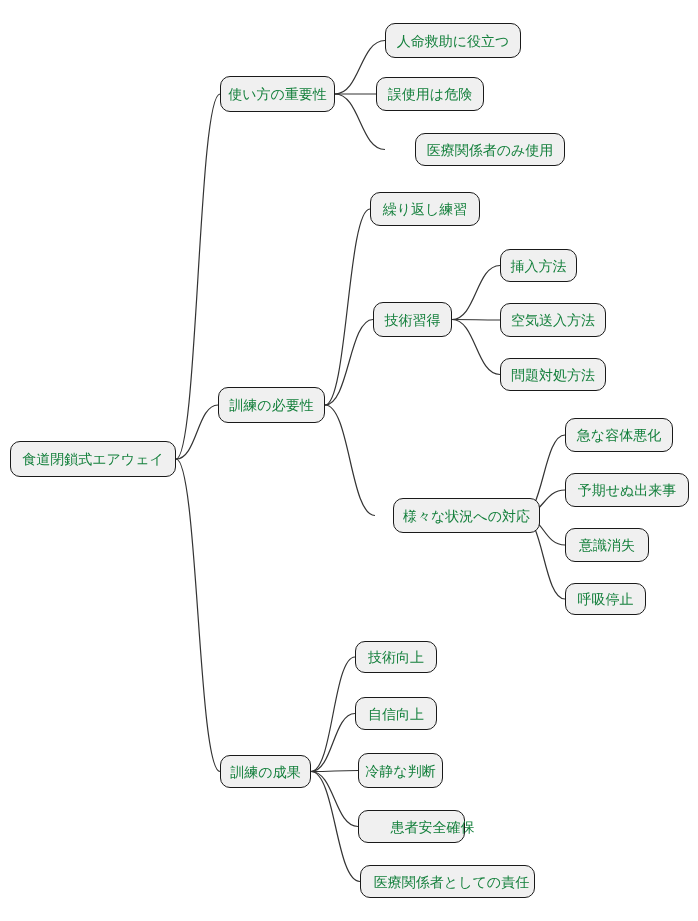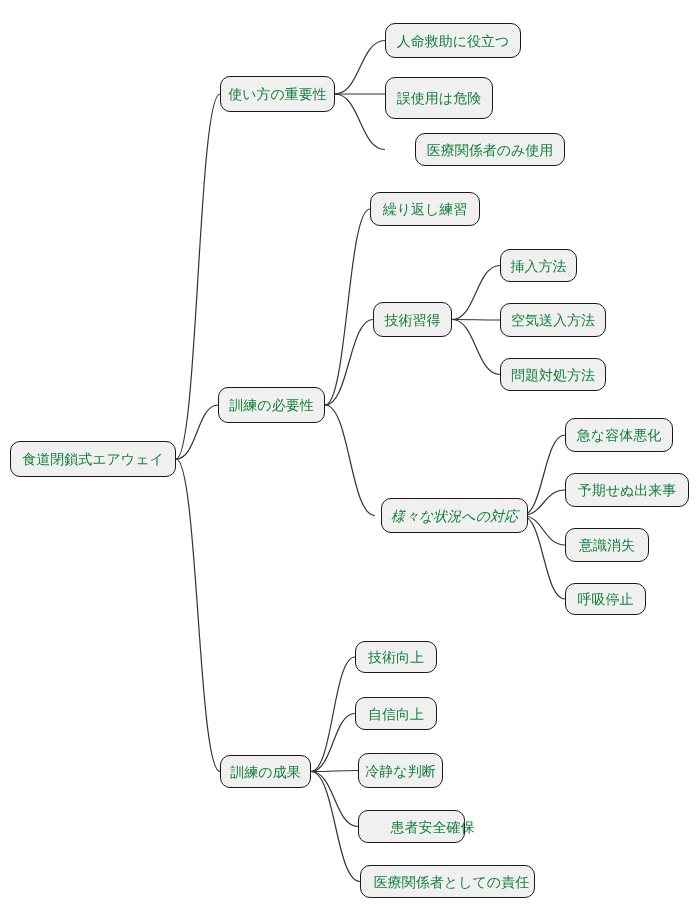--- a/index.html
+++ b/index.html
@@ -75,30 +75,30 @@
     <path d="M311,771.5 C333,771.5 333,713.5 355,713.5"></path>
     <path d="M311,771.5 C334.5,771.5 334.5,770.5 358,770.5"></path>
     <path d="M311,771.5 C334.5,771.5 334.5,826.5 358,826.5"></path>
     <path d="M311,771.5 C335.5,771.5 335.5,881.5 360,881.5"></path>
   </svg>
 
   <div class="node" style="left:10px; top:441px; width:166px; height:36px;">食道閉鎖式エアウェイ</div>
 
   <div class="node" style="left:220px; top:76px; width:115px; height:36px;">使い方の重要性</div>
   <div class="node" style="left:385px; top:23px; width:136px; height:35px;">人命救助に役立つ</div>
-  <div class="node" style="left:385px; top:77px; width:108px; height:42px;">誤使用は危険</div>
+  <div class="node" style="left:376px; top:77px; width:108px; height:34px;">誤使用は危険</div>
   <div class="node" style="left:385px; top:133px; width:150px; height:33px;margin-left:30px;">医療関係者のみ使用</div>
 
   <div class="node" style="left:218px; top:387px; width:107px; height:36px;">訓練の必要性</div>
   <div class="node" style="left:370px; top:192px; width:110px; height:34px;">繰り返し練習</div>
   <div class="node" style="left:373px; top:302px; width:79px; height:35px;">技術習得</div>
   <div class="node" style="left:500px; top:249px; width:77px; height:33px;">挿入方法</div>
   <div class="node" style="left:500px; top:303px; width:106px; height:34px;">空気送入方法</div>
   <div class="node" style="left:500px; top:358px; width:106px; height:33px;">問題対処方法</div>
-  <div class="node" style="left:381px; top:498px; width:147px; height:35px;font-style:italic;">様々な状況への対応</div>
+  <div class="node" style="left:393px; top:498px; width:147px; height:35px;">様々な状況への対応</div>
   <div class="node" style="left:565px; top:418px; width:108px; height:34px;">急な容体悪化</div>
   <div class="node" style="left:565px; top:473px; width:124px; height:34px;">予期せぬ出来事</div>
   <div class="node" style="left:565px; top:528px; width:84px; height:34px;">意識消失</div>
   <div class="node" style="left:565px; top:583px; width:81px; height:32px;">呼吸停止</div>
 
   <div class="node" style="left:220px; top:755px; width:91px; height:33px;">訓練の成果</div>
   <div class="node" style="left:355px; top:641px; width:82px; height:32px;">技術向上</div>
   <div class="node" style="left:355px; top:697px; width:82px; height:33px;">自信向上</div>
   <div class="node" style="left:358px; top:753px; width:85px; height:35px;">冷静な判断</div>
   <div class="node" style="left:358px; top:810px; width:107px; height:33px;padding-left:42px;">患者安全確保</div>

